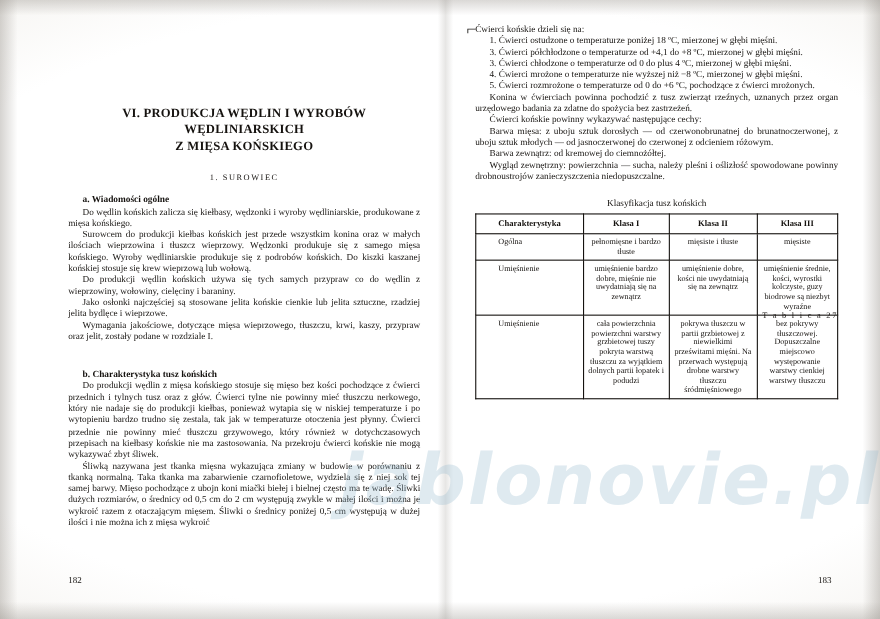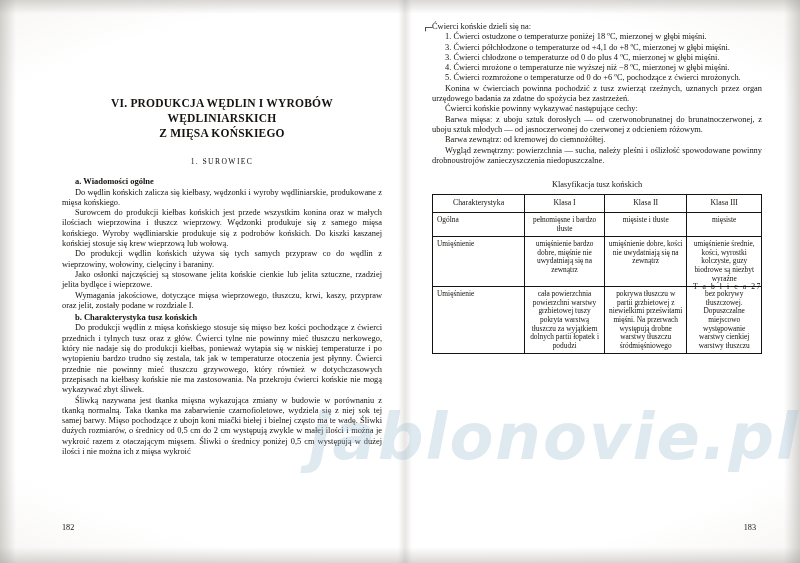--- a/index.html
+++ b/index.html
@@ -90,21 +90,21 @@
   }
   .sub-head {
     font-weight: bold;
     font-size: 8.5px;
     margin: 0 0 1px 0;
     text-indent: 13px;
   }
   .sub-head2 {
     font-weight: bold;
     font-size: 8.5px;
-    margin: 1px 0 1px 0;
+    margin: 24px 0 1px 0;
     text-indent: 13px;
   }
   .bracket {
     position: absolute;
     left: 424px;
     top: 22px;
     font-size: 16px;
     color: #1a1714;
     line-height: 12px;
   }
@@ -131,28 +131,28 @@
     line-height: 8.6px;
     color: #15120f;
   }
   table.klas th, table.klas td {
     border: 1px solid #15120f;
     padding: 3px 3px;
     vertical-align: top;
     text-align: center;
   }
   table.klas th {
-    font-weight: normal;
+    font-weight: bold;
     text-align: center;
     padding: 4px 20px;
     font-size: 7.8px;
   }
   table.klas td.rowhead {
     text-align: left;
-    padding-left: 4px;
+    padding-left: 20px;
     width: 62px;
   }
   .pageno {
     position: absolute;
     font-size: 8.2px;
     color: #15120f;
   }
   .pageno.left { left: 62px; top: 523px; }
   .pageno.right { right: 44px; top: 523px; }
 

